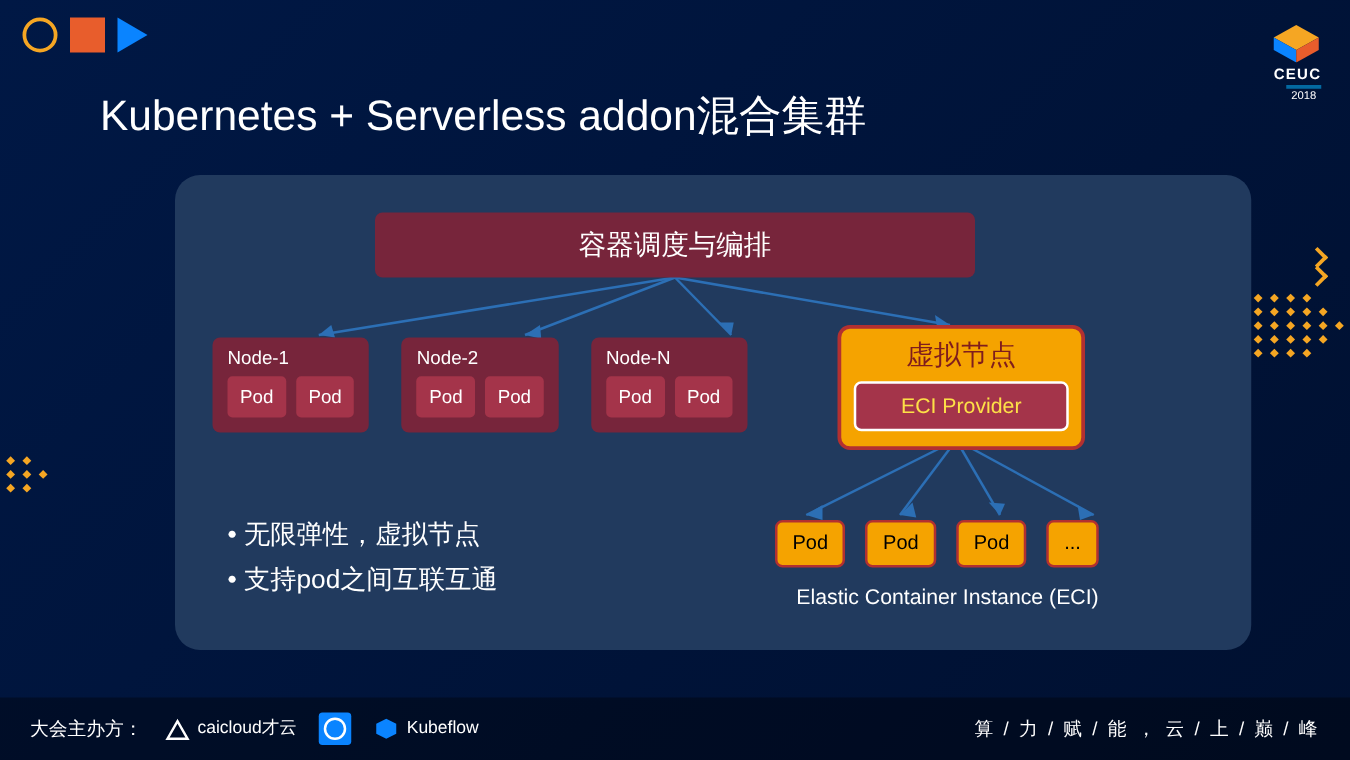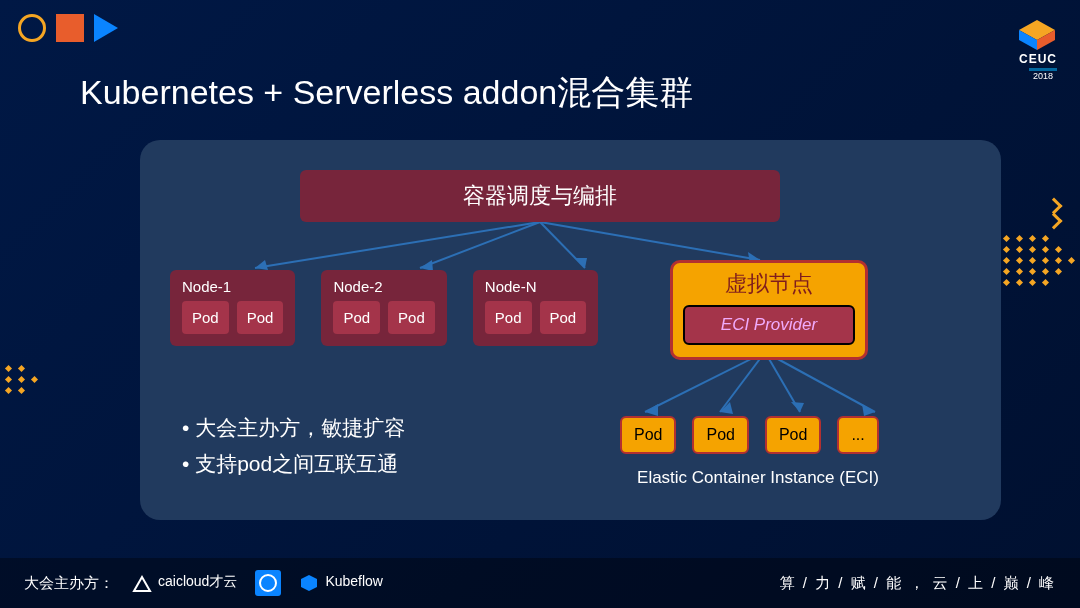--- a/index.html
+++ b/index.html
@@ -33,22 +33,22 @@
   .nodes { position: absolute; top: 130px; left: 30px; display: flex; gap: 26px; }
   .node { background: #77253b; border-radius: 6px; padding: 8px 12px 12px; }
   .node-t { font-size: 15px; margin-bottom: 6px; }
   .pods { display: flex; gap: 8px; }
   .pod { background: #a4344a; border-radius: 4px; padding: 8px 10px; font-size: 15px; }
   
   .vnode { position: absolute; top: 120px; left: 530px; width: 198px;
            background: #f5a300; border: 3px solid #b33030; border-radius: 10px;
            padding: 6px 10px 12px; text-align: center; }
   .vnode-t { color: #7f1d1d; font-size: 22px; font-weight: 500; margin-bottom: 6px; }
-  .eci { background: #a4344a; border: 2px solid #000000; border-radius: 6px;
-         padding: 8px; font-size: 17px; color: #f0abfc; font-style: italic; }
+  .eci { background: #a4344a; border: 2px solid #ffffff; border-radius: 6px;
+         padding: 8px; font-size: 17px; color: #fde047; }
   
   .bullets { position: absolute; top: 270px; left: 42px; font-size: 21px; line-height: 1.7; }
   
   .ecipods { position: absolute; top: 276px; left: 480px; display: flex; gap: 16px; }
   .epod { background: #f5a300; border: 2px solid #b33030; border-radius: 6px;
           padding: 8px 12px; color: #000; font-size: 16px; }
   .ecilabel { position: absolute; top: 328px; left: 468px; width: 300px; text-align: center;
               font-size: 17px; }
   
   svg.arrows { position: absolute; top: 0; left: 0; width: 800px; height: 380px; pointer-events: none; }
@@ -157,21 +157,21 @@
       </div>
     </div>
   </div>
 
   <div class="vnode">
     <div class="vnode-t">虚拟节点</div>
     <div class="eci">ECI Provider</div>
   </div>
 
   <div class="bullets">
-    <div>• <span>大会主办方，敏捷扩容</span></div>
+    <div>• <span>无限弹性，虚拟节点</span></div>
     <div>• <span>支持pod之间互联互通</span></div>
   </div>
 
   <div class="ecipods">
     <div class="epod">Pod</div>
     <div class="epod">Pod</div>
     <div class="epod">Pod</div>
     <div class="epod">...</div>
   </div>
   <div class="ecilabel">Elastic Container Instance (ECI)</div>

